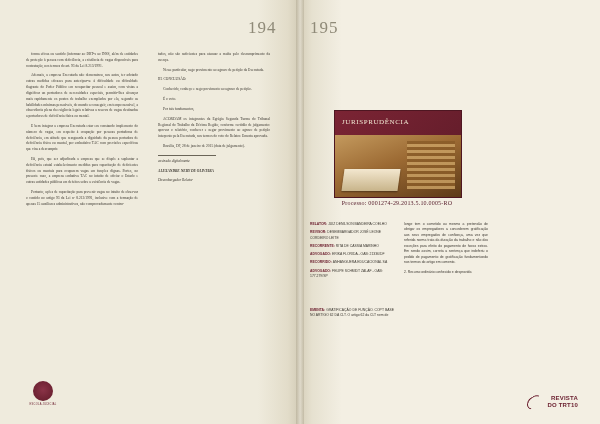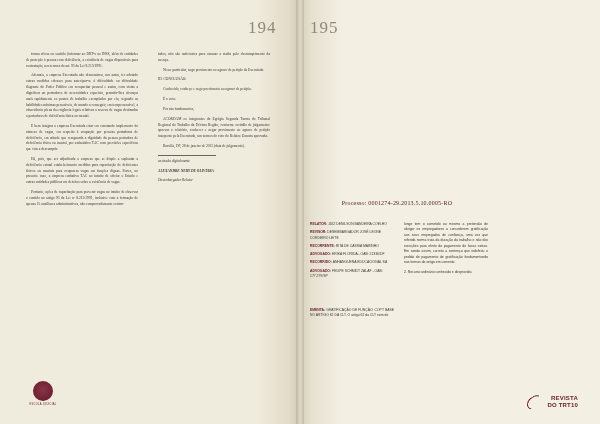--- a/index.html
+++ b/index.html
@@ -261,20 +261,27 @@
     </div>
 
     <div class="leaf leaf-right">
     </div>
 
     <div class="gutter"></div>
   </div>
 
   <div class="folio folio-right">195</div>
 
+  <div class="juris-card">
+    <div class="title">JURISPRUDÊNCIA</div>
+    <div class="juris-photo">
+      <div class="shelf"></div>
+      <div class="book"></div>
+    </div>
+  </div>
 
   <div class="proc-label">Processo: 0001274-29.2013.5.10.0005-RO</div>
 
   <div class="rp-meta">
     <p><span class="k">RELATOR:</span>
       <span>JUIZ DENILSON BANDEIRA COELHO</span></p>
     <p><span class="k">REVISOR:</span>
       <span>DESEMBARGADOR JOSÉ LEONE CORDEIRO LEITE</span></p>
     <p><span class="k">RECORRENTE:</span>
       <span>RITA DE CÁSSIA MARINHO</span></p>

